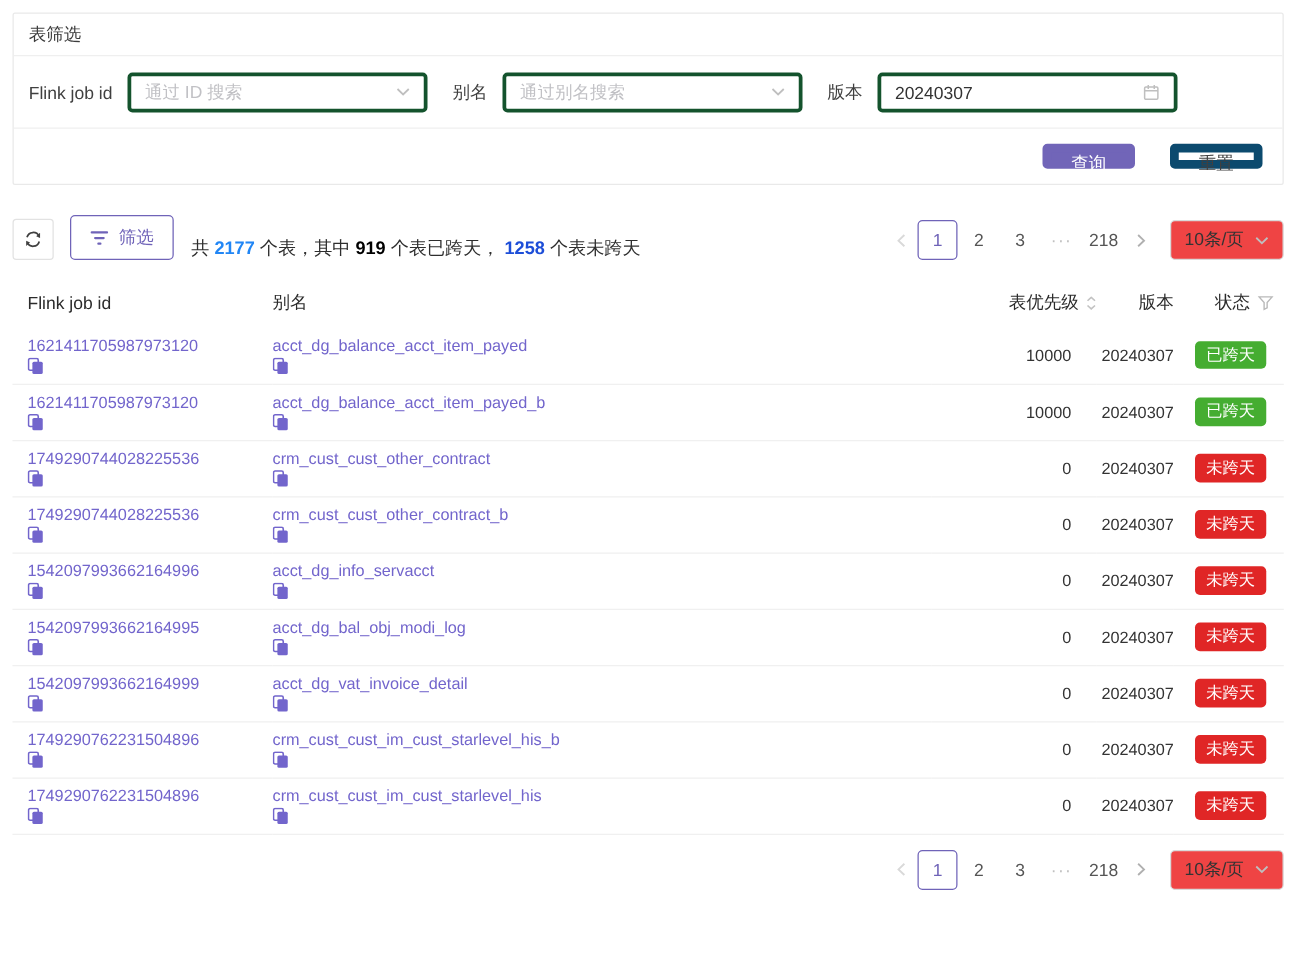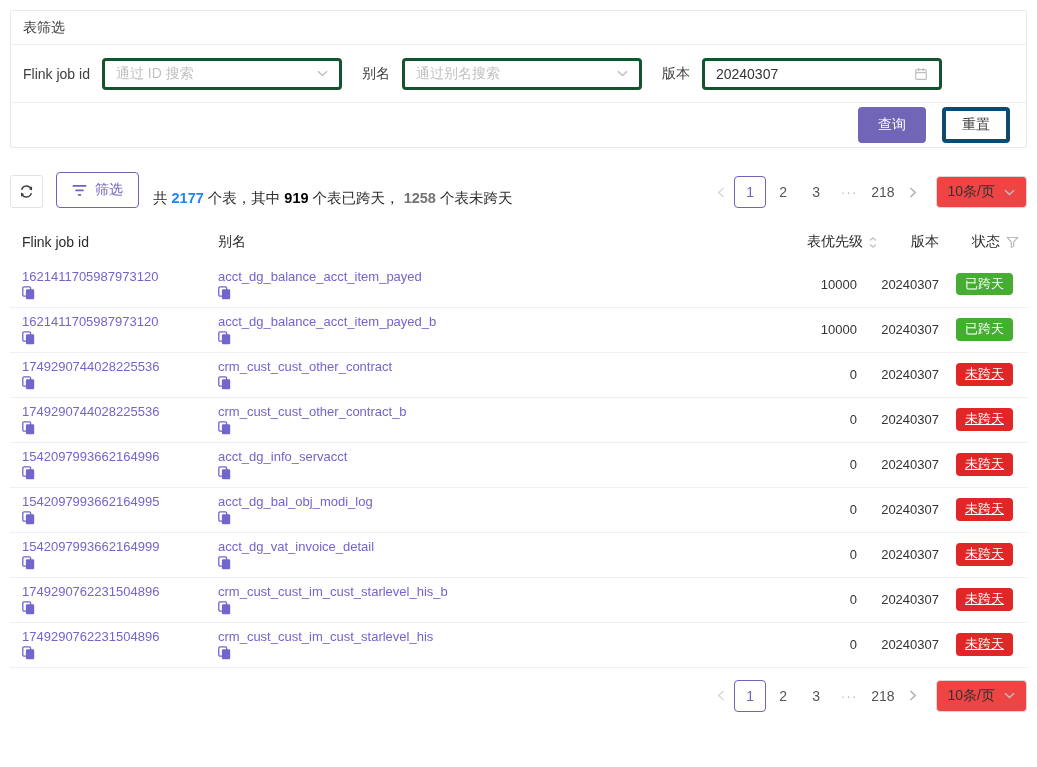--- a/index.html
+++ b/index.html
@@ -29,43 +29,44 @@
     background:#fff; display:flex; align-items:center; justify-content:space-between;
     padding: 0 11px; cursor:pointer;
   }
   .placeholder { color:#c1c1c5; font-size:14px; }
   .select .value { color:#333; }
   .card-footer {
     height: 44px; display:flex; align-items:center; justify-content:flex-end;
     gap: 16px; padding: 0 16px;
   }
   .btn {
-    height: 36px; padding: 0 16px; border-radius: 4px; font-size: 14px;
-    border: 4px solid #0c4a6e; background: #fff; color:#404040; cursor:pointer;
+    height: 20px; padding: 0 16px; border-radius: 4px; font-size: 14px;
+    border: 7px solid #0c4a6e; background: #fff; color:#404040; cursor:pointer;
     font-family: inherit;
+    margin-left: 12px;
   }
   .btn.primary { background:#7165b8; border-color:#7165b8; color:#fff; }
 
   
   .toolbar { margin-top: 24px; display:flex; align-items:flex-end; }
   .icon-btn {
     width: 33px; height: 33px; border:1px solid #e2e2e2; border-radius:3px;
     background:#fff; display:flex; align-items:center; justify-content:center; cursor:pointer;
   }
   .filter-btn {
     margin-left: 13px; height: 36px; padding: 0 15px;
     border: 1.5px solid #6f63b8; border-radius: 4px; background:#fff;
     color:#6f63b8; display:flex; align-items:center; gap: 8px; font-size:14px;
     cursor:pointer; font-family: inherit;
   }
   .summary { margin-left: 14px; font-size: 14.5px; color:#2e2e2e; white-space:pre-wrap; }
   .summary .num { font-weight: 700; }
   .num-blue { color:#2186f5; }
   .num-green { color:#000000; }
-  .num-red { color:#737373;margin-top:44px; }
+  .num-red { color:#1d4ed8;margin-top:44px; }
 
   
   .pager { display:flex; align-items:center; }
   .toolbar .pager { margin-left:auto; }
   .page-item {
     min-width: 32px; height: 32px; padding: 0 4px;
     display:flex; align-items:center; justify-content:center;
     color:#555; font-size:14px; cursor:pointer; border:1px solid transparent;
     border-radius:4px; user-select:none;
   }
@@ -104,21 +105,21 @@
   td.cell-st { text-align:right; padding-right: 14px; }
 
   .link { color:#7265cc; cursor:pointer; text-decoration:none; }
   .copy-icon { margin-left: 7px; vertical-align: -2px; cursor:pointer; }
 
   .badge {
     display:inline-block; padding: 3px 9px; border-radius: 4px;
     color:#fff; font-size:13px; line-height: 1.25;
   }
   .badge.success { background:#45ad31; }
-  .badge.danger  { background:#e02626;text-decoration:underline; }
+  .badge.danger  { background:#e02626; }
 
   svg { display:block; }
 </style>
 </head>
 <body>
 
 <div class="page">
 
   <div class="card">
     <div class="card-header">

